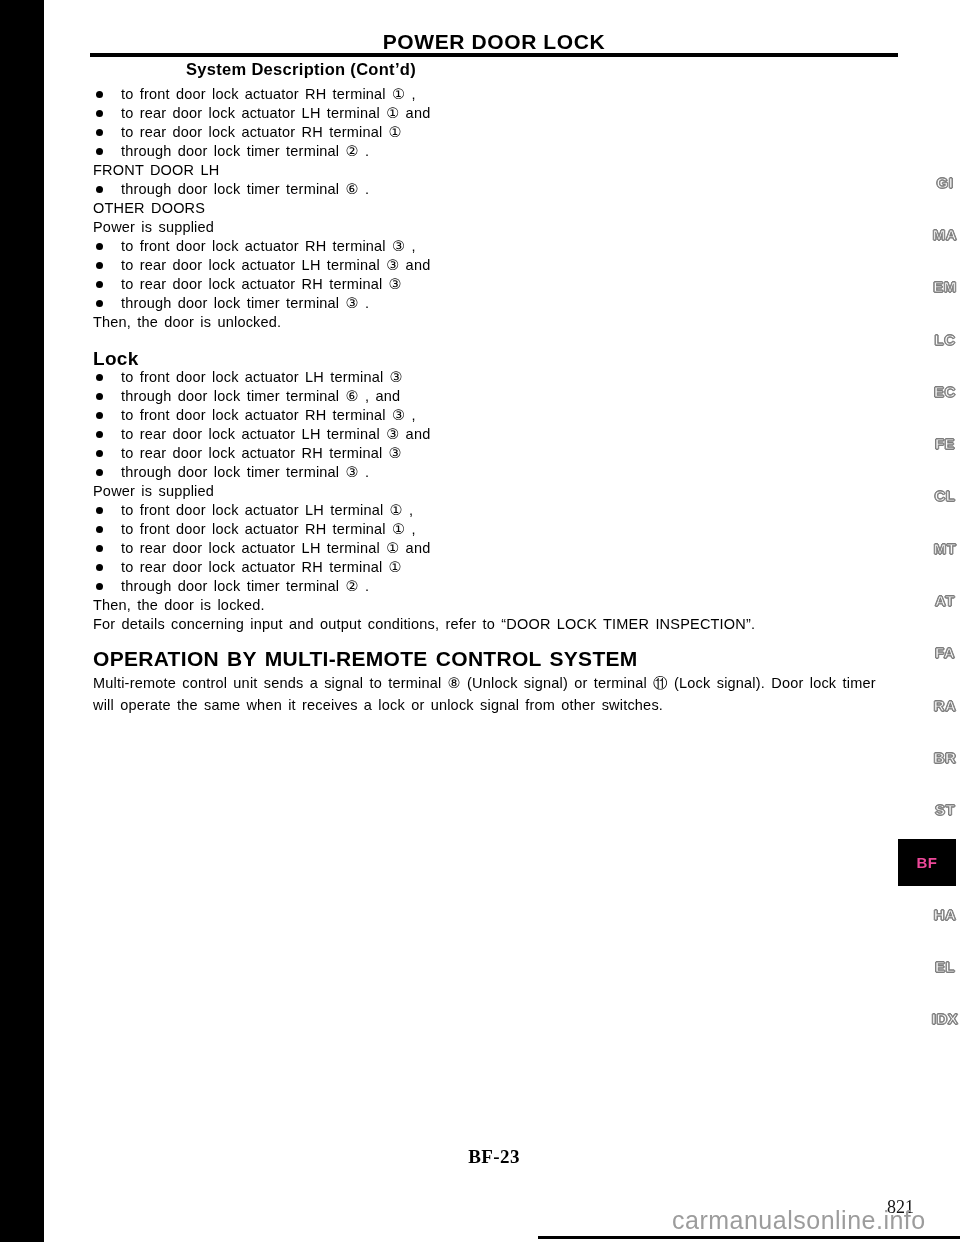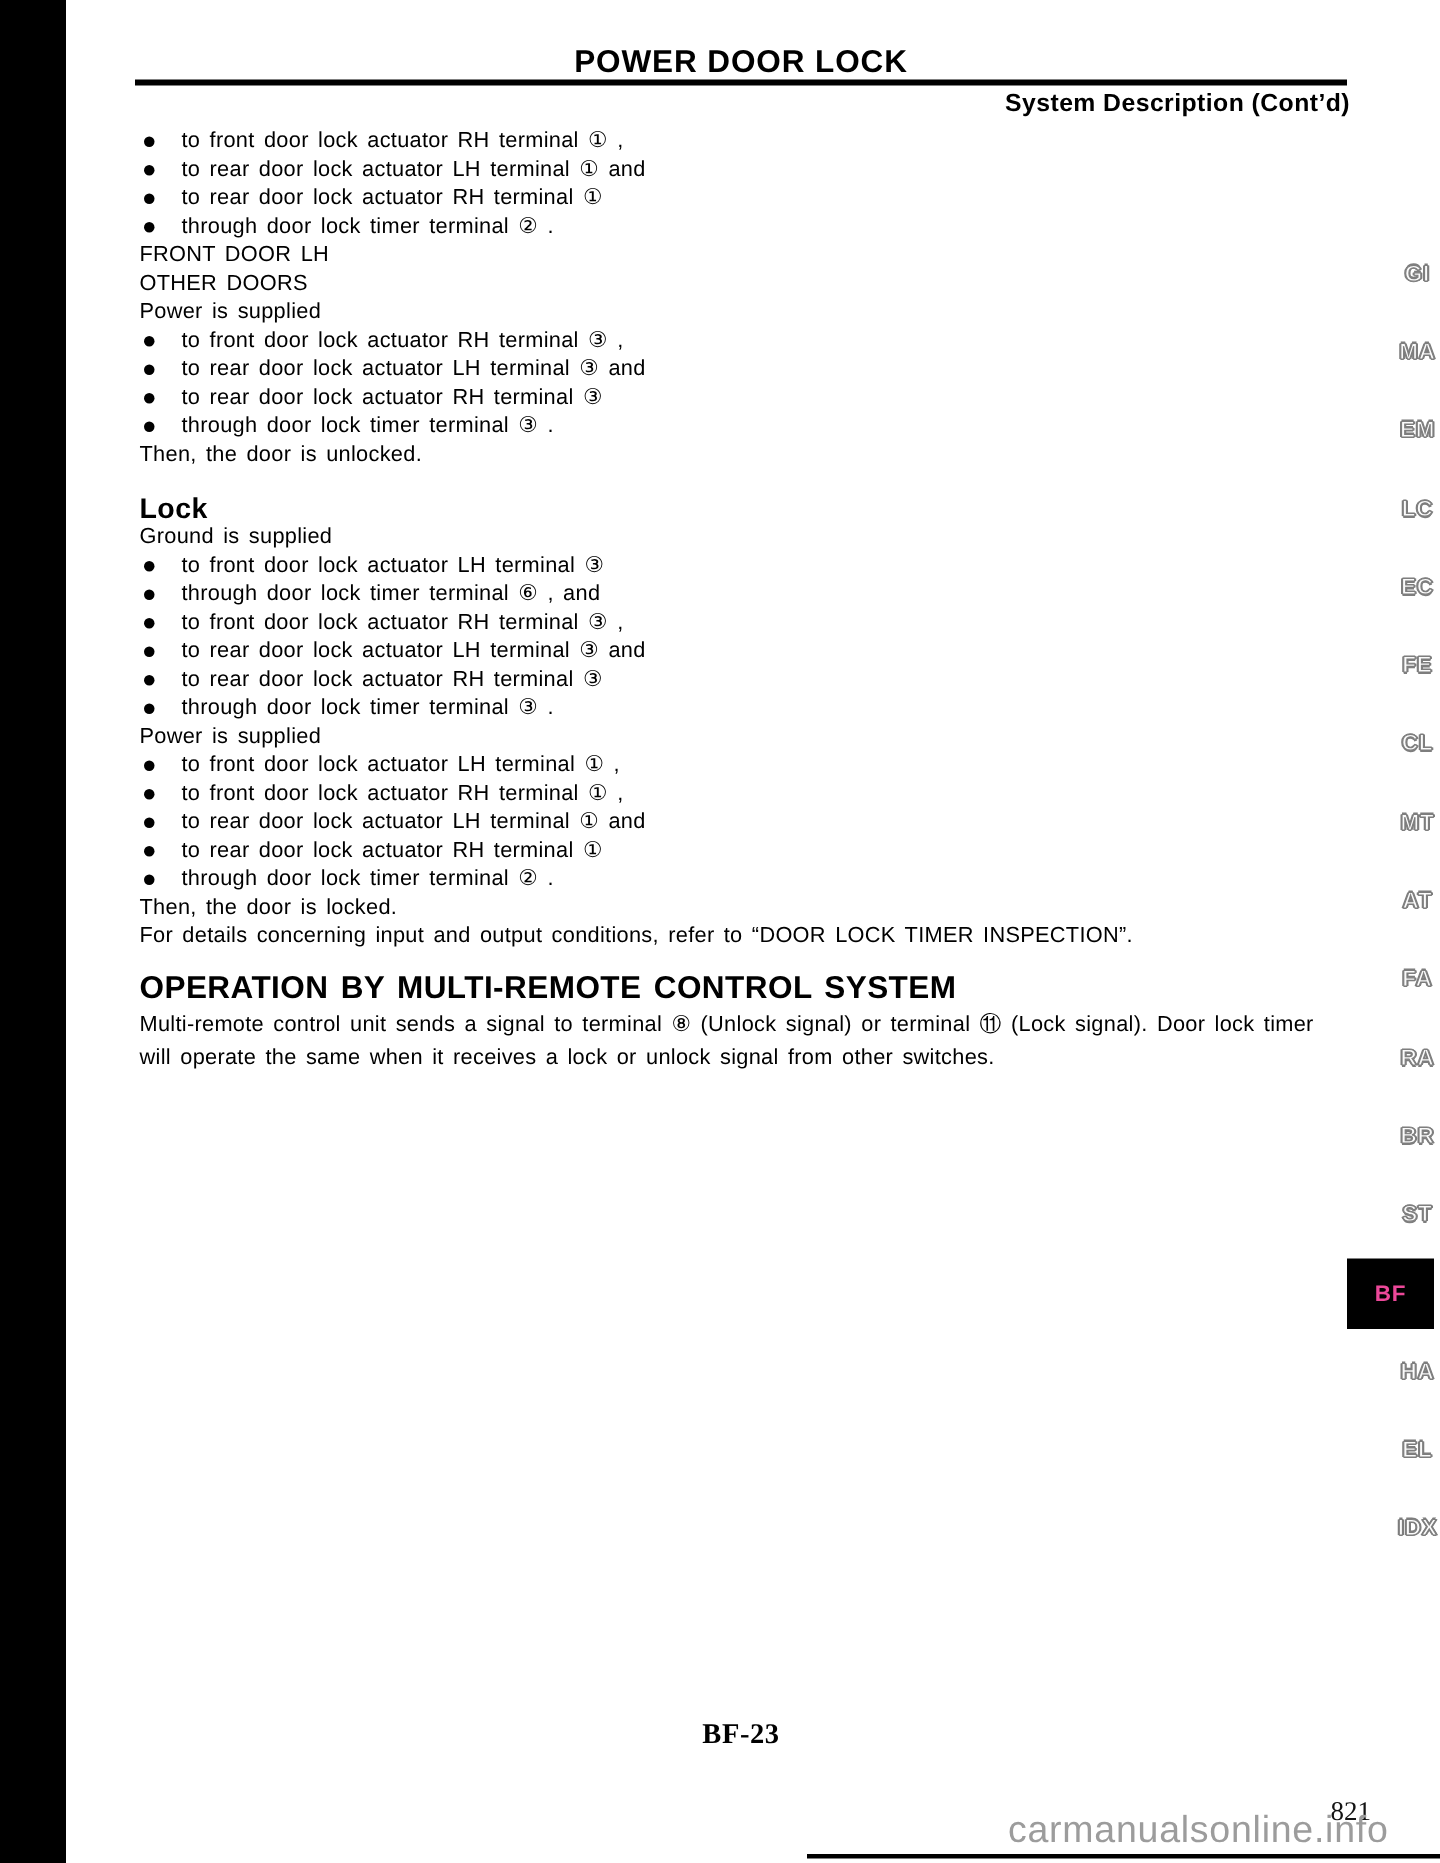--- a/index.html
+++ b/index.html
@@ -7,21 +7,21 @@
     width:960px;height:1242px;position:relative;background:#ffffff;
     font-family:"Liberation Sans","DejaVu Sans",sans-serif;color:#000;overflow:hidden;
   }
   .left-bar{position:absolute;left:0;top:0;width:44px;height:1242px;background:#000;}
   .page-title{
     position:absolute;left:90px;top:30px;width:808px;text-align:center;
     font-weight:700;font-size:21px;letter-spacing:0.6px;
   }
   .title-underline{position:absolute;left:90px;top:53px;width:808px;height:4px;background:#000;}
   .page-subtitle{
-    position:absolute;left:186px;top:60px;width:714px;text-align:right;
+    position:absolute;left:186px;top:60px;width:714px;text-align:left;
     font-weight:700;font-size:16.5px;letter-spacing:0.3px;
   }
   .content{position:absolute;left:93px;top:85px;width:802px;}
   .line{position:relative;line-height:19px;font-size:14.5px;letter-spacing:0.2px;word-spacing:2px;}
   .line.bullet{padding-left:28px;}
   .dot{position:absolute;left:3px;top:6px;width:7px;height:7px;background:#000;border-radius:50%;}
   .line.heading{font-weight:700;font-size:19px;margin-top:17px;letter-spacing:0.3px;}
   .line.heading2{font-weight:700;font-size:21px;margin-top:15px;letter-spacing:0.3px;}
   .line.para{margin-top:5px;line-height:21.5px;}
   .tab-rail{position:absolute;left:898px;top:156px;width:58px;}
@@ -55,29 +55,29 @@
 <div class="page-title">POWER DOOR LOCK</div>
 <div class="title-underline"></div>
 <div class="page-subtitle">System Description (Cont’d)</div>
 
 <div class="content">
     <div class="line bullet"><span class="dot"></span><span>to front door lock actuator RH terminal ① ,</span></div>
     <div class="line bullet"><span class="dot"></span><span>to rear door lock actuator LH terminal ① and</span></div>
     <div class="line bullet"><span class="dot"></span><span>to rear door lock actuator RH terminal ①</span></div>
     <div class="line bullet"><span class="dot"></span><span>through door lock timer terminal ② .</span></div>
     <div class="line text"><span>FRONT DOOR LH</span></div>
+    <div class="line bullet"><span class="dot"></span><span>through door lock timer terminal ⑥ .</span></div>
     <div class="line text"><span>OTHER DOORS</span></div>
     <div class="line text"><span>Power is supplied</span></div>
     <div class="line bullet"><span class="dot"></span><span>to front door lock actuator RH terminal ③ ,</span></div>
     <div class="line bullet"><span class="dot"></span><span>to rear door lock actuator LH terminal ③ and</span></div>
     <div class="line bullet"><span class="dot"></span><span>to rear door lock actuator RH terminal ③</span></div>
     <div class="line bullet"><span class="dot"></span><span>through door lock timer terminal ③ .</span></div>
     <div class="line text"><span>Then, the door is unlocked.</span></div>
     <div class="line heading"><span>Lock</span></div>
-    <div class="line text"><span>Ground is supplied</span></div>
     <div class="line bullet"><span class="dot"></span><span>to front door lock actuator LH terminal ③</span></div>
     <div class="line bullet"><span class="dot"></span><span>through door lock timer terminal ⑥ , and</span></div>
     <div class="line bullet"><span class="dot"></span><span>to front door lock actuator RH terminal ③ ,</span></div>
     <div class="line bullet"><span class="dot"></span><span>to rear door lock actuator LH terminal ③ and</span></div>
     <div class="line bullet"><span class="dot"></span><span>to rear door lock actuator RH terminal ③</span></div>
     <div class="line bullet"><span class="dot"></span><span>through door lock timer terminal ③ .</span></div>
     <div class="line text"><span>Power is supplied</span></div>
     <div class="line bullet"><span class="dot"></span><span>to front door lock actuator LH terminal ① ,</span></div>
     <div class="line bullet"><span class="dot"></span><span>to front door lock actuator RH terminal ① ,</span></div>
     <div class="line bullet"><span class="dot"></span><span>to rear door lock actuator LH terminal ① and</span></div>

